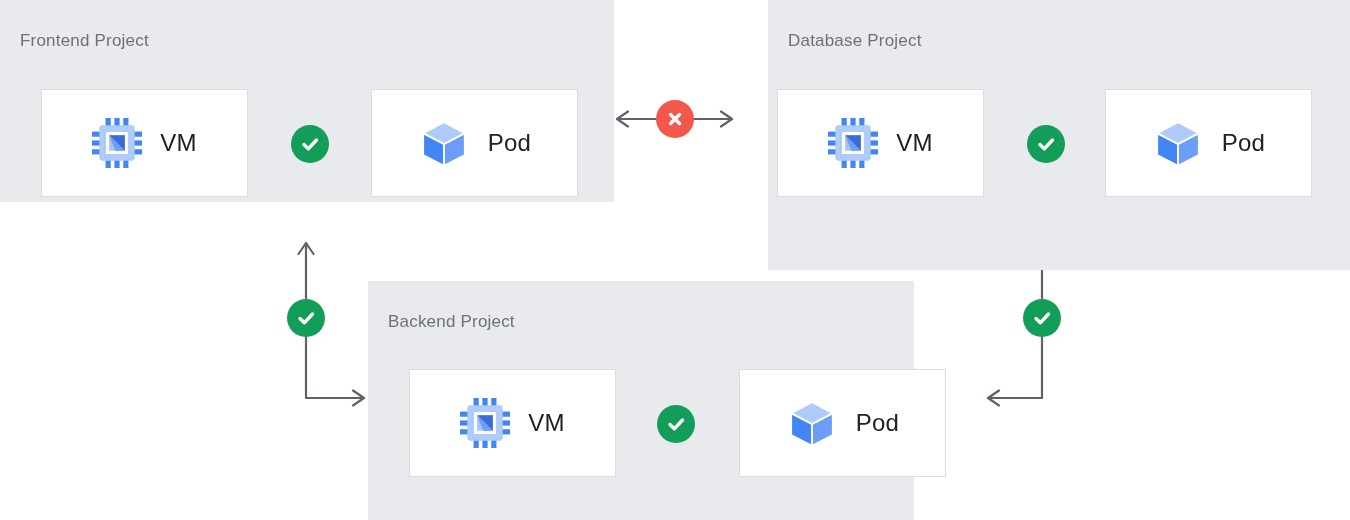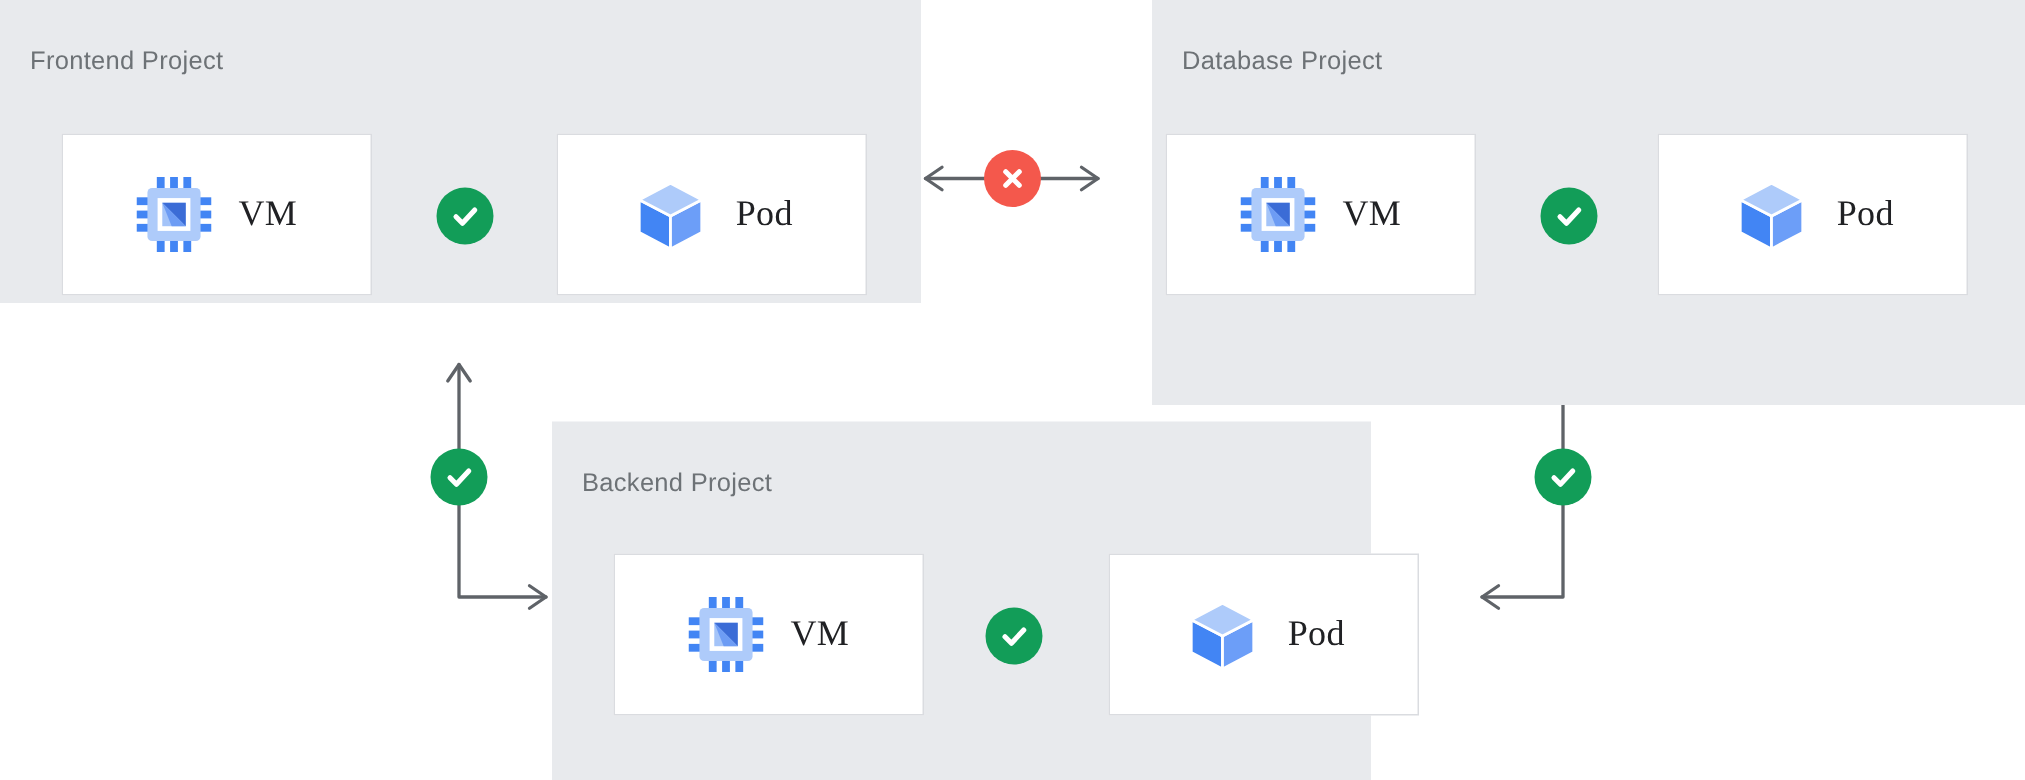--- a/index.html
+++ b/index.html
@@ -34,21 +34,20 @@
     letter-spacing:.2px;
     white-space:nowrap;
   }
   .node{
     position:absolute;
     width:207px;height:108px;
     background:var(--node-background);
     border:1px solid var(--node-border);
     display:flex;align-items:center;justify-content:center;
     gap:18px;
-    font-family:Liberation Serif, serif;
   }
   .node-label{
     font-size:24px;color:var(--node-label);
     letter-spacing:.2px;
   }
   .icon{display:flex;align-items:center;justify-content:center;}
 
   .connectors{position:absolute;left:0;top:0;width:1350px;height:520px;}
   .cline{stroke:var(--arrow);stroke-width:2.2;fill:none;stroke-linecap:round;stroke-linejoin:round;}
 

